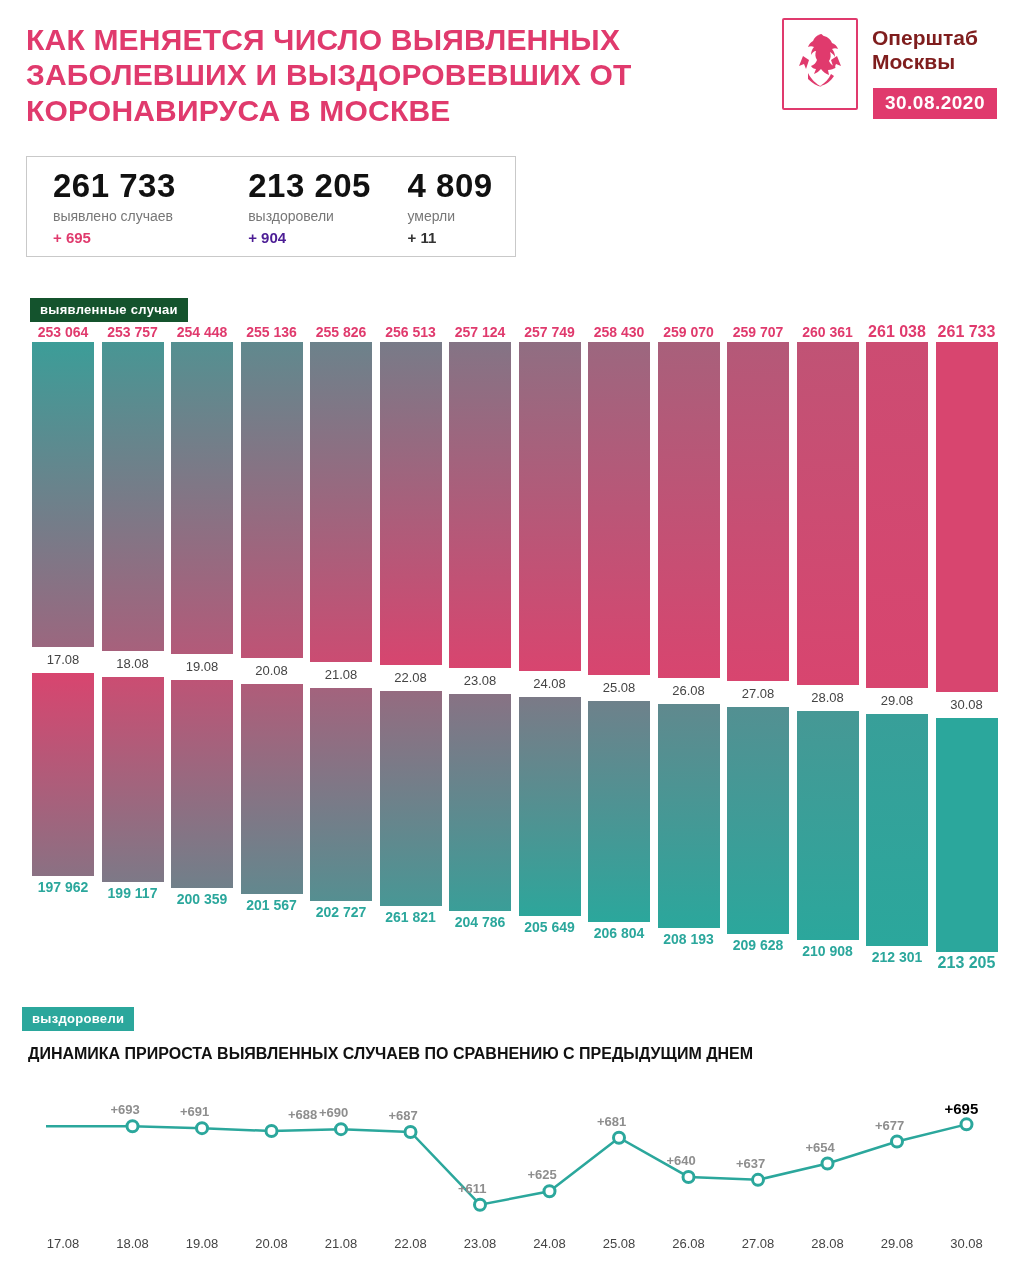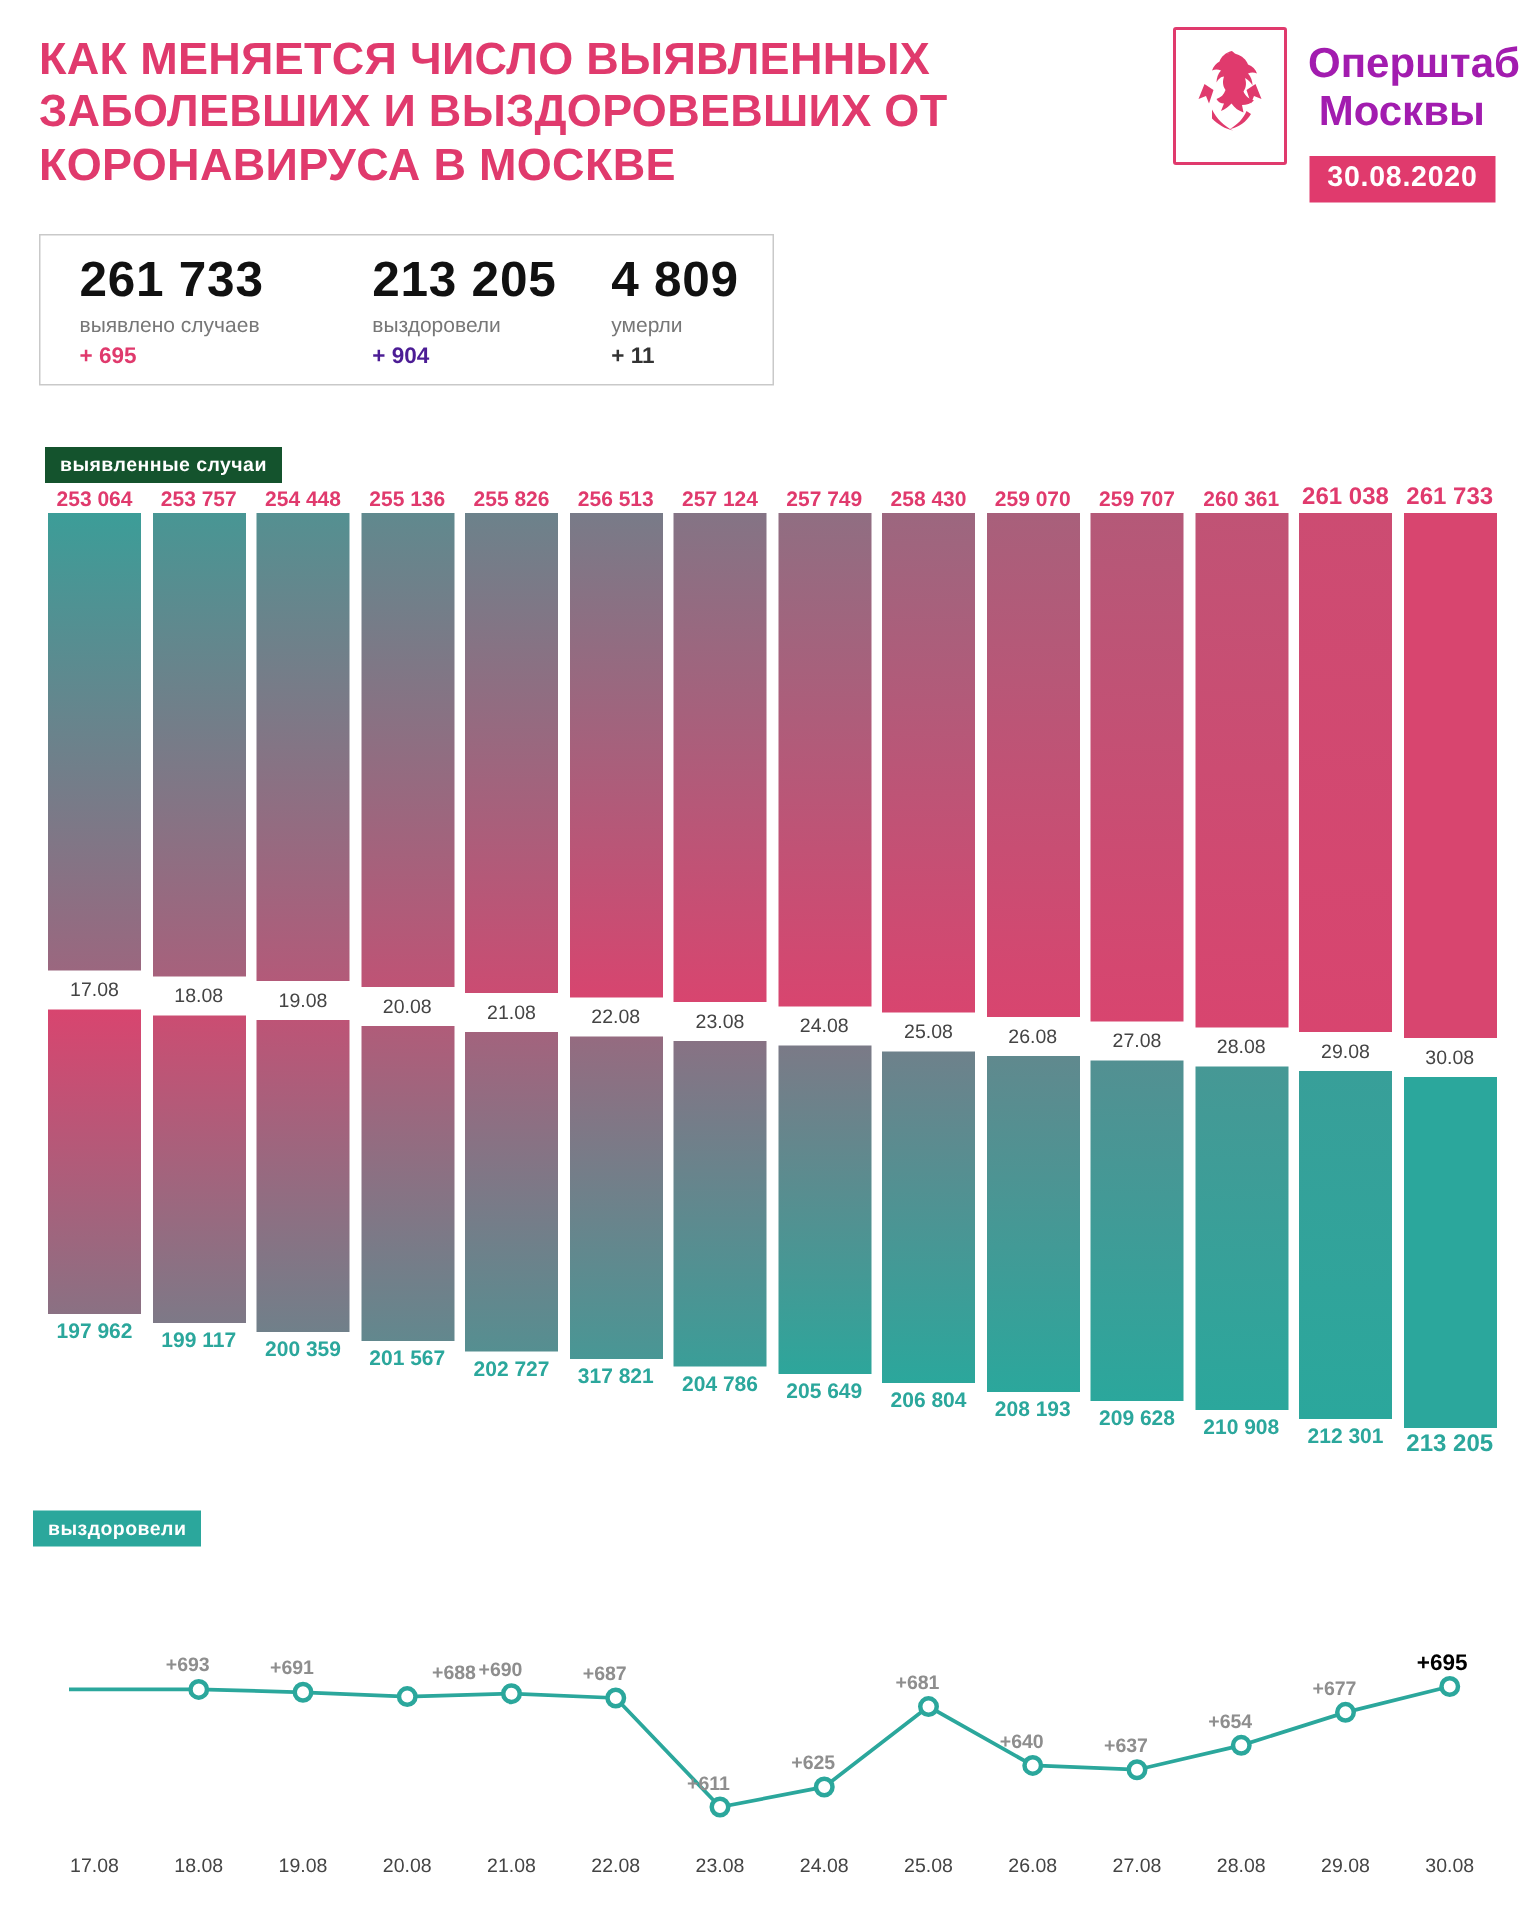--- a/index.html
+++ b/index.html
@@ -52,25 +52,25 @@
     justify-content: center;
   }
   .brand-right {
     display: flex;
     flex-direction: column;
     align-items: flex-end;
     gap: 14px;
     padding-top: 8px;
   }
   .brand-name {
-    font-size: 28px;
-    font-weight: bold;
-    color: #a21caf;
+    font-size: 21px;
+    font-weight: bold;
+    color: #7f1d1d;
     line-height: 1.15;
-    text-align: center;
+    text-align: left;
     width: 125px;
   }
   .date-badge {
     background: #E03A6D;
     color: #fff;
     font-size: 19px;
     font-weight: bold;
     padding: 4px 12px 5px 12px;
     letter-spacing: 0.5px;
   }
@@ -313,21 +313,21 @@
       <div class="bar-up" style="height: 320px; background: linear-gradient(rgb(108, 130, 139), rgb(203, 76, 114));"></div>
       <div class="bar-date">21.08</div>
       <div class="bar-down" style="height: 213px; background: linear-gradient(rgb(163, 99, 125), rgb(85, 143, 145));"></div>
       <div class="val-bottom">202 727</div>
     </div>
     <div class="col" style="left: 379.5px;">
       <div class="val-top">256 513</div>
       <div class="bar-up" style="height: 323px; background: linear-gradient(rgb(120, 123, 136), rgb(215, 69, 111));"></div>
       <div class="bar-date">22.08</div>
       <div class="bar-down" style="height: 215px; background: linear-gradient(rgb(149, 107, 128), rgb(72, 151, 149));"></div>
-      <div class="val-bottom">317 821</div>
+      <div class="val-bottom">261 821</div>
     </div>
     <div class="col" style="left: 449px;">
       <div class="val-top">257 124</div>
       <div class="bar-up" style="height: 326px; background: linear-gradient(rgb(132, 116, 133), rgb(216, 69, 111));"></div>
       <div class="bar-date">23.08</div>
       <div class="bar-down" style="height: 217px; background: linear-gradient(rgb(136, 114, 132), rgb(58, 158, 152));"></div>
       <div class="val-bottom">204 786</div>
     </div>
     <div class="col" style="left: 518.5px;">
       <div class="val-top">257 749</div>
@@ -374,20 +374,21 @@
     <div class="col" style="left: 935.5px;">
       <div class="val-top big">261 733</div>
       <div class="bar-up" style="height: 350px; background: linear-gradient(rgb(216, 69, 111), rgb(216, 69, 111));"></div>
       <div class="bar-date">30.08</div>
       <div class="bar-down" style="height: 234px; background: linear-gradient(rgb(43, 167, 156), rgb(43, 167, 156));"></div>
       <div class="val-bottom big">213 205</div>
     </div>
   </div>
 
 <div class="line-section">
+  <div class="line-title">Динамика прироста выявленных случаев по сравнению с предыдущим днем</div>
   <div id="line-wrap">
       <svg width="1015" height="150" class="line-svg">
         <path d="M46 34.26086956521739 L132.5 34.26086956521739L202 36.173913043478265L271.5 39.04347826086956L341 37.13043478260869L410.5 40L480 112.69565217391305L549.5 99.30434782608695L619 45.73913043478261L688.5 84.95652173913044L758 87.82608695652175L827.5 71.56521739130434L897 49.565217391304344L966.5 32.34782608695653" fill="none" stroke="#2BA79C" stroke-width="2.5"></path>
         <circle cx="132.5" cy="34.26086956521739" r="5.5" fill="#ffffff" stroke="#2BA79C" stroke-width="3"></circle>
         <circle cx="202" cy="36.173913043478265" r="5.5" fill="#ffffff" stroke="#2BA79C" stroke-width="3"></circle>
         <circle cx="271.5" cy="39.04347826086956" r="5.5" fill="#ffffff" stroke="#2BA79C" stroke-width="3"></circle>
         <circle cx="341" cy="37.13043478260869" r="5.5" fill="#ffffff" stroke="#2BA79C" stroke-width="3"></circle>
         <circle cx="410.5" cy="40" r="5.5" fill="#ffffff" stroke="#2BA79C" stroke-width="3"></circle>
         <circle cx="480" cy="112.69565217391305" r="5.5" fill="#ffffff" stroke="#2BA79C" stroke-width="3"></circle>
         <circle cx="549.5" cy="99.30434782608695" r="5.5" fill="#ffffff" stroke="#2BA79C" stroke-width="3"></circle>

